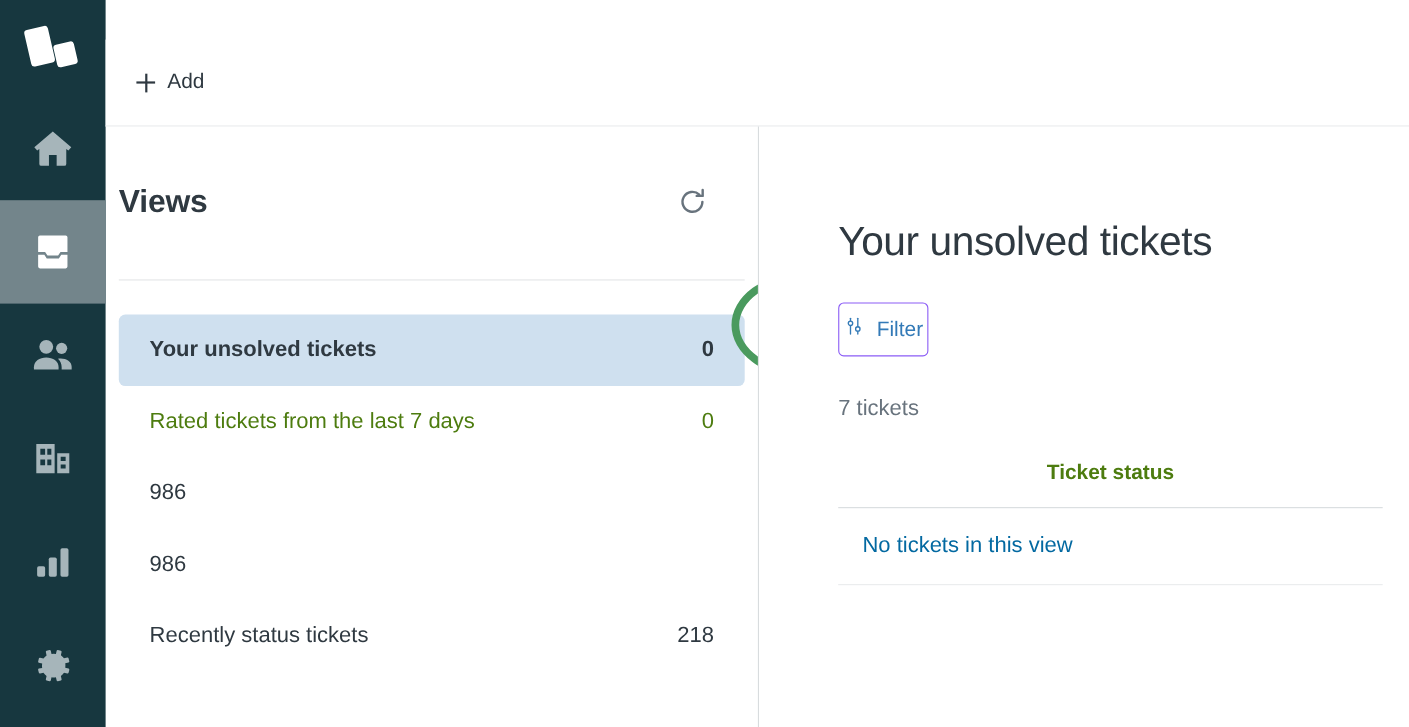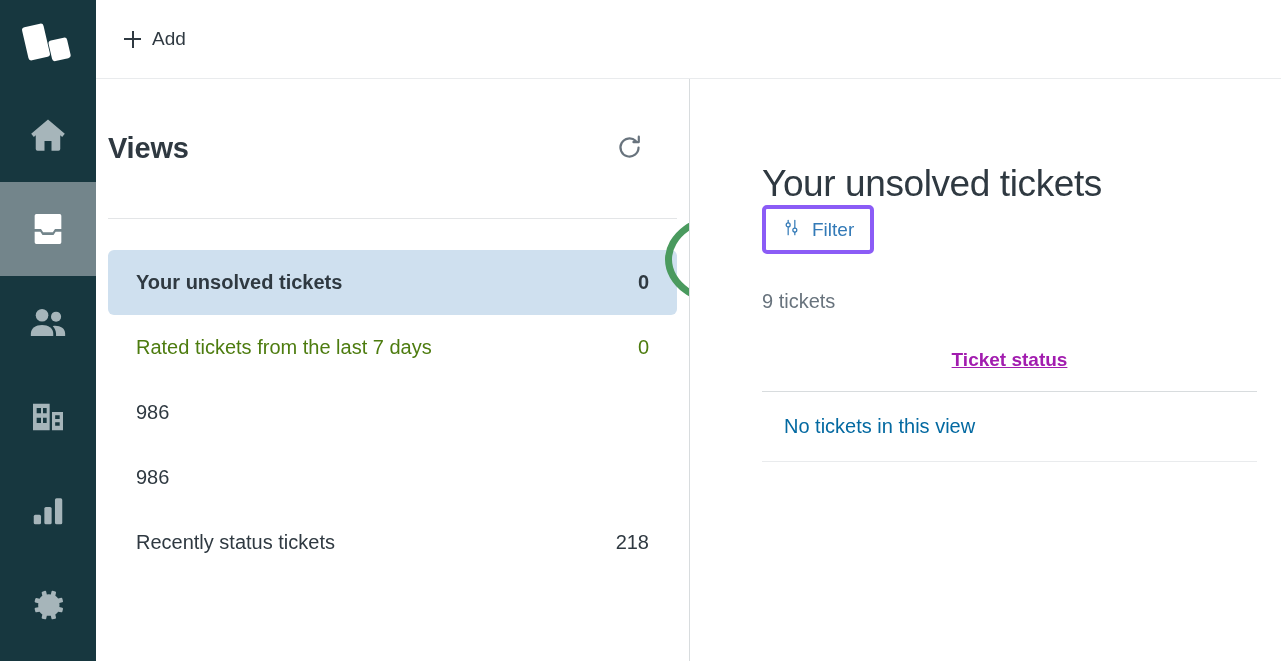--- a/index.html
+++ b/index.html
@@ -31,20 +31,21 @@
   .rail-item svg { display: block; }
 
   
   #right { flex: 1 1 auto; height: 661px; display: flex; flex-direction: column; min-width: 0; }
 
   #topbar {
     height: 79px; flex: 0 0 79px;
     border-bottom: 1px solid #e9ebed;
     display: flex; align-items: center;
     background: #fff;
+    margin-top: 36px;
   }
   #add-btn {
     display: flex; align-items: center; gap: 11px;
     margin-left: 24px;
     background: none; border: none; cursor: pointer;
     font-family: "Liberation Sans", sans-serif;
     font-size: 19px; color: #2f3941;
     padding: 6px 4px;
   }
   .plus-glyph {
@@ -100,38 +101,39 @@
   #ticket-panel {
     flex: 1 1 auto; min-width: 0;
     padding: 0 24px 0 72px;
     overflow: hidden;
   }
   #ticket-title {
     font-size: 37px; color: #2f3941; font-weight: normal;
     margin-top: 84px; letter-spacing: -0.4px;
   }
   #filter-btn {
+    margin-top: 34px;
     display: inline-flex; align-items: center; gap: 11px;
-    height: 49px; padding: 0 16px;
-    border: 4px solid #8b5cf6; border-radius: 5px;
+    height: 49px; padding: 0 4px;
+    border: 1px solid #8b5cf6; border-radius: 5px;
     background: #fff; cursor: pointer;
     color: #337ab7; font-size: 19px;
     font-family: "Liberation Sans", sans-serif;
   }
   #ticket-count {
     margin-top: 36px;
     font-size: 20px; color: #68737d;
   }
   #ticket-table { margin-top: 36px; width: 100%; }
   .th-row {
     display: flex; justify-content: center;
     padding-bottom: 20px;
     border-bottom: 1px solid #d8dcde;
   }
-  .th-cell { font-size: 19px; font-weight: bold; color: #a21caf; text-decoration: underline; }
+  .th-cell { font-size: 19px; font-weight: bold; color: #4d7c0f; }
   .empty-row {
     display: flex; align-items: center;
     height: 70px;
     border-bottom: 1px solid #e9ebed;
     padding-left: 22px;
     font-size: 20px; color: #0369a1;
   }
 
   
   #annotation {
@@ -288,21 +290,21 @@
               <line x1="6.5" y1="9.5" x2="6.5" y2="17.5"></line>
               <circle cx="6.5" cy="7.3" r="2.1"></circle>
               <line x1="13.5" y1="2.5" x2="13.5" y2="10.5"></line>
               <line x1="13.5" y1="15" x2="13.5" y2="17.5"></line>
               <circle cx="13.5" cy="12.7" r="2.1"></circle>
             </svg>
           </span>
           <span>Filter</span>
         </button>
 
-        <div id="ticket-count">9 tickets</div>
+        <div id="ticket-count">7 tickets</div>
 
         <div id="ticket-table">
           <div class="th-row">
             <span class="th-cell">Ticket status</span>
           </div>
           <div class="empty-row">No tickets in this view</div>
         </div>
       </section>
 
     </div>

